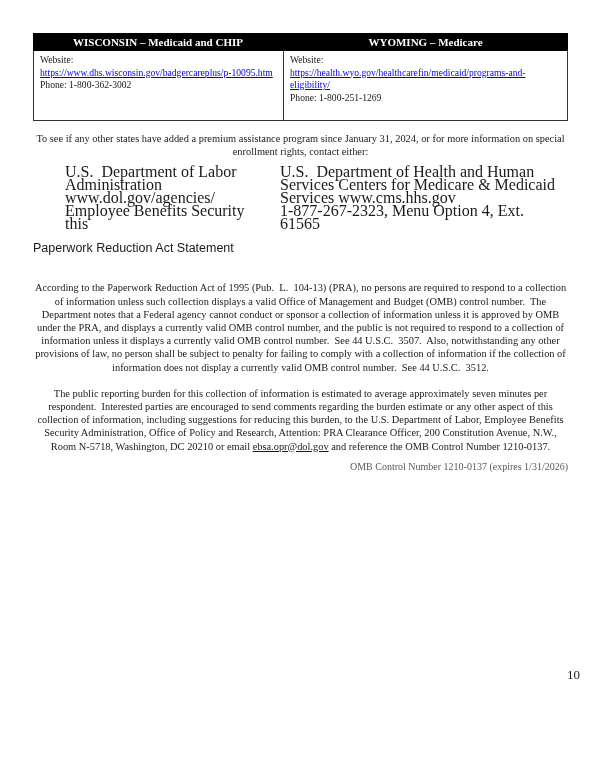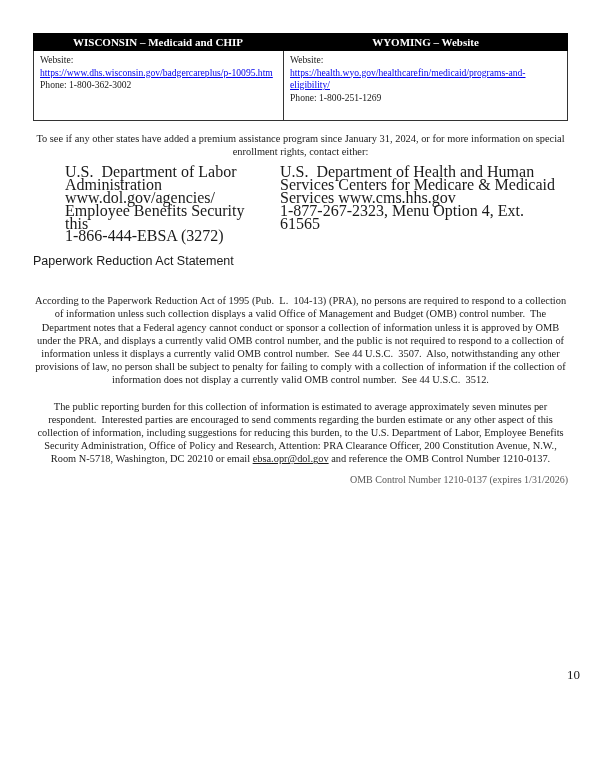--- a/index.html
+++ b/index.html
@@ -104,21 +104,21 @@
 </style>
 </head>
 <body>
 
 <div class="page">
   <div class="content">
 
     <div class="prem-table">
       <div class="thead">
         <div class="th col-left">WISCONSIN – Medicaid and CHIP</div>
-        <div class="th col-right">WYOMING – Website</div>
+        <div class="th col-right">WYOMING – Medicare</div>
       </div>
       <div class="tbody">
         <div class="td col-left">
           <div class="cell-line">Website:</div>
           <a class="cell-link">https://www.dhs.wisconsin.gov/badgercareplus/p-10095.htm</a>
           <div class="cell-line">Phone: 1-800-362-3002</div>
         </div>
         <div class="td col-right">
           <div class="cell-line">Website:</div>
           <a class="cell-link">https://health.wyo.gov/healthcarefin/medicaid/programs-and-eligibility/</a>
@@ -128,21 +128,20 @@
     </div>
 
     <p class="para intro">To see if any other states have added a premium assistance program since January 31, 2024, or for more information on special enrollment rights, contact either:</p>
 
     <div class="contacts">
       <div class="c-left">
         <div class="contact-line">U.S.  Department of Labor</div>
         <div class="contact-line">Administration www.dol.gov/agencies/</div>
         <div class="contact-line">Employee Benefits Security</div>
         <div class="contact-line">this</div>
-        <div class="contact-line">1-866-444-EBSA (3272)</div>
       </div>
       <div class="c-right">
         <div class="contact-line">U.S.  Department of Health and Human</div>
         <div class="contact-line">Services Centers for Medicare &amp; Medicaid</div>
         <div class="contact-line">Services www.cms.hhs.gov</div>
         <div class="contact-line">1-877-267-2323, Menu Option 4, Ext.  61565</div>
       </div>
     </div>
 
     <h2 class="pra-heading">Paperwork Reduction Act Statement</h2>

